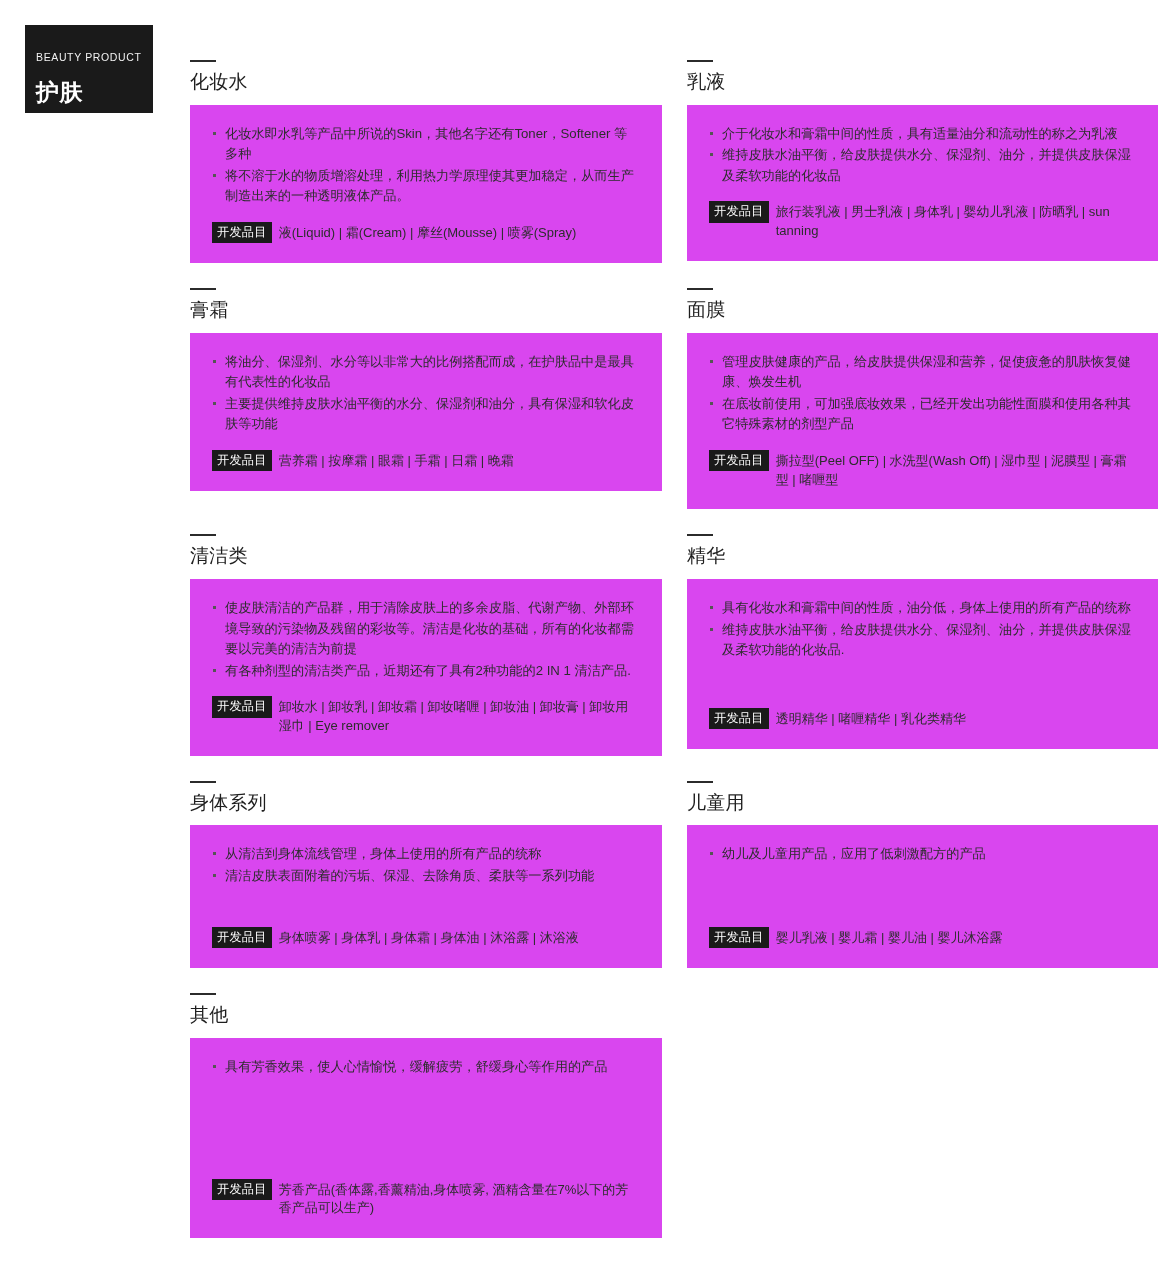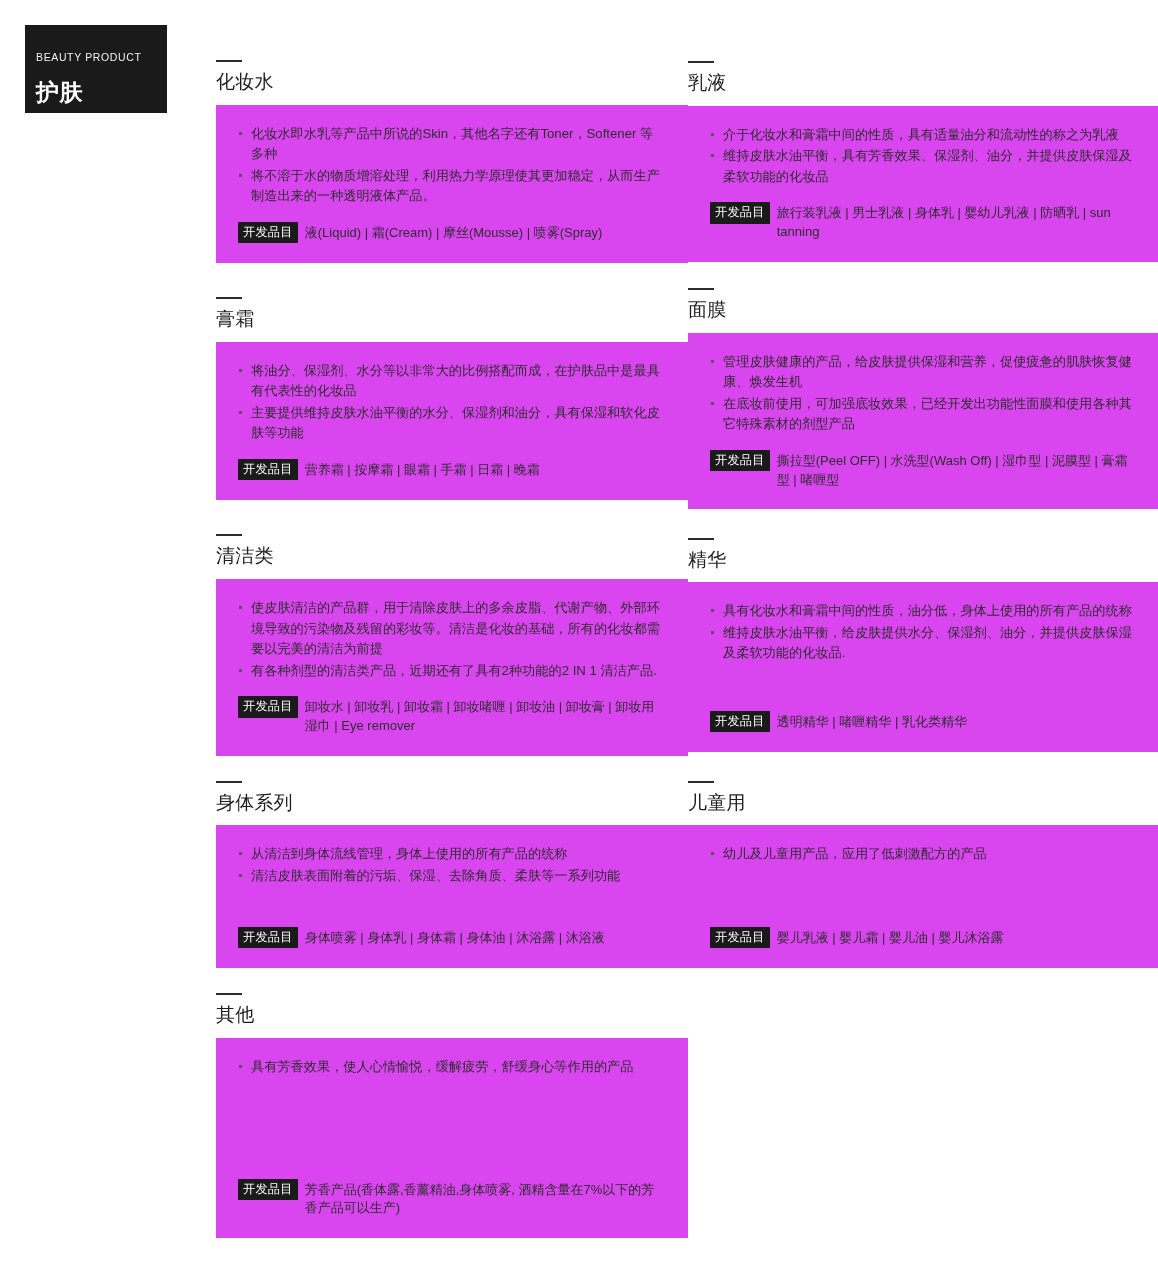--- a/index.html
+++ b/index.html
@@ -16,21 +16,21 @@
     min-height: 1269px;
     background: #ffffff;
     overflow: hidden;
   }
 
   
   .brand {
     position: absolute;
     left: 25px;
     top: 25px;
-    width: 142px;
+    width: 128px;
     height: 88px;
     background: #1a1a1a;
     color: #ffffff;
     padding: 26px 0 4px 11px;
   }
   .brand-eyebrow {
     font-size: 10.5px;
     letter-spacing: 0.06em;
     line-height: 1.2;
     font-weight: 400;
@@ -46,23 +46,23 @@
 
   
   .grid {
     position: absolute;
     left: 190px;
     top: 60px;
     width: 950px;
   }
   .row {
     display: flex;
-    align-items: center;
+    gap: 25px;
+    align-items: flex-start;
     margin-bottom: 25px;
-    margin-left: 26px;
   }
   .col {
     width: 472px;
     flex: 0 0 472px;
   }
   .col.empty { visibility: hidden; }
 
   .sec-rule {
     width: 26px;
     height: 2px;
@@ -168,21 +168,21 @@
             <span class="dev-list">液(Liquid) | 霜(Cream) | 摩丝(Mousse) | 喷雾(Spray)</span>
           </div>
         </div>
       </div>
       <div class="col">
         <div class="sec-rule"></div>
         <h2 class="sec-title">乳液</h2>
         <div class="panel h-mid">
           <ul class="bullets">
             <li>介于化妆水和膏霜中间的性质，具有适量油分和流动性的称之为乳液</li>
-            <li>维持皮肤水油平衡，具有芳香效果、保湿剂、油分，并提供皮肤保湿及柔软功能的化妆品</li>
+            <li>维持皮肤水油平衡，给皮肤提供水分、保湿剂、油分，并提供皮肤保湿及柔软功能的化妆品</li>
           </ul>
           <div class="dev">
             <span class="dev-tag">开发品目</span>
             <span class="dev-list">旅行装乳液 | 男士乳液 | 身体乳 | 婴幼儿乳液 | 防晒乳 | sun tanning</span>
           </div>
         </div>
       </div>
     </div>
 
     <div class="row">

